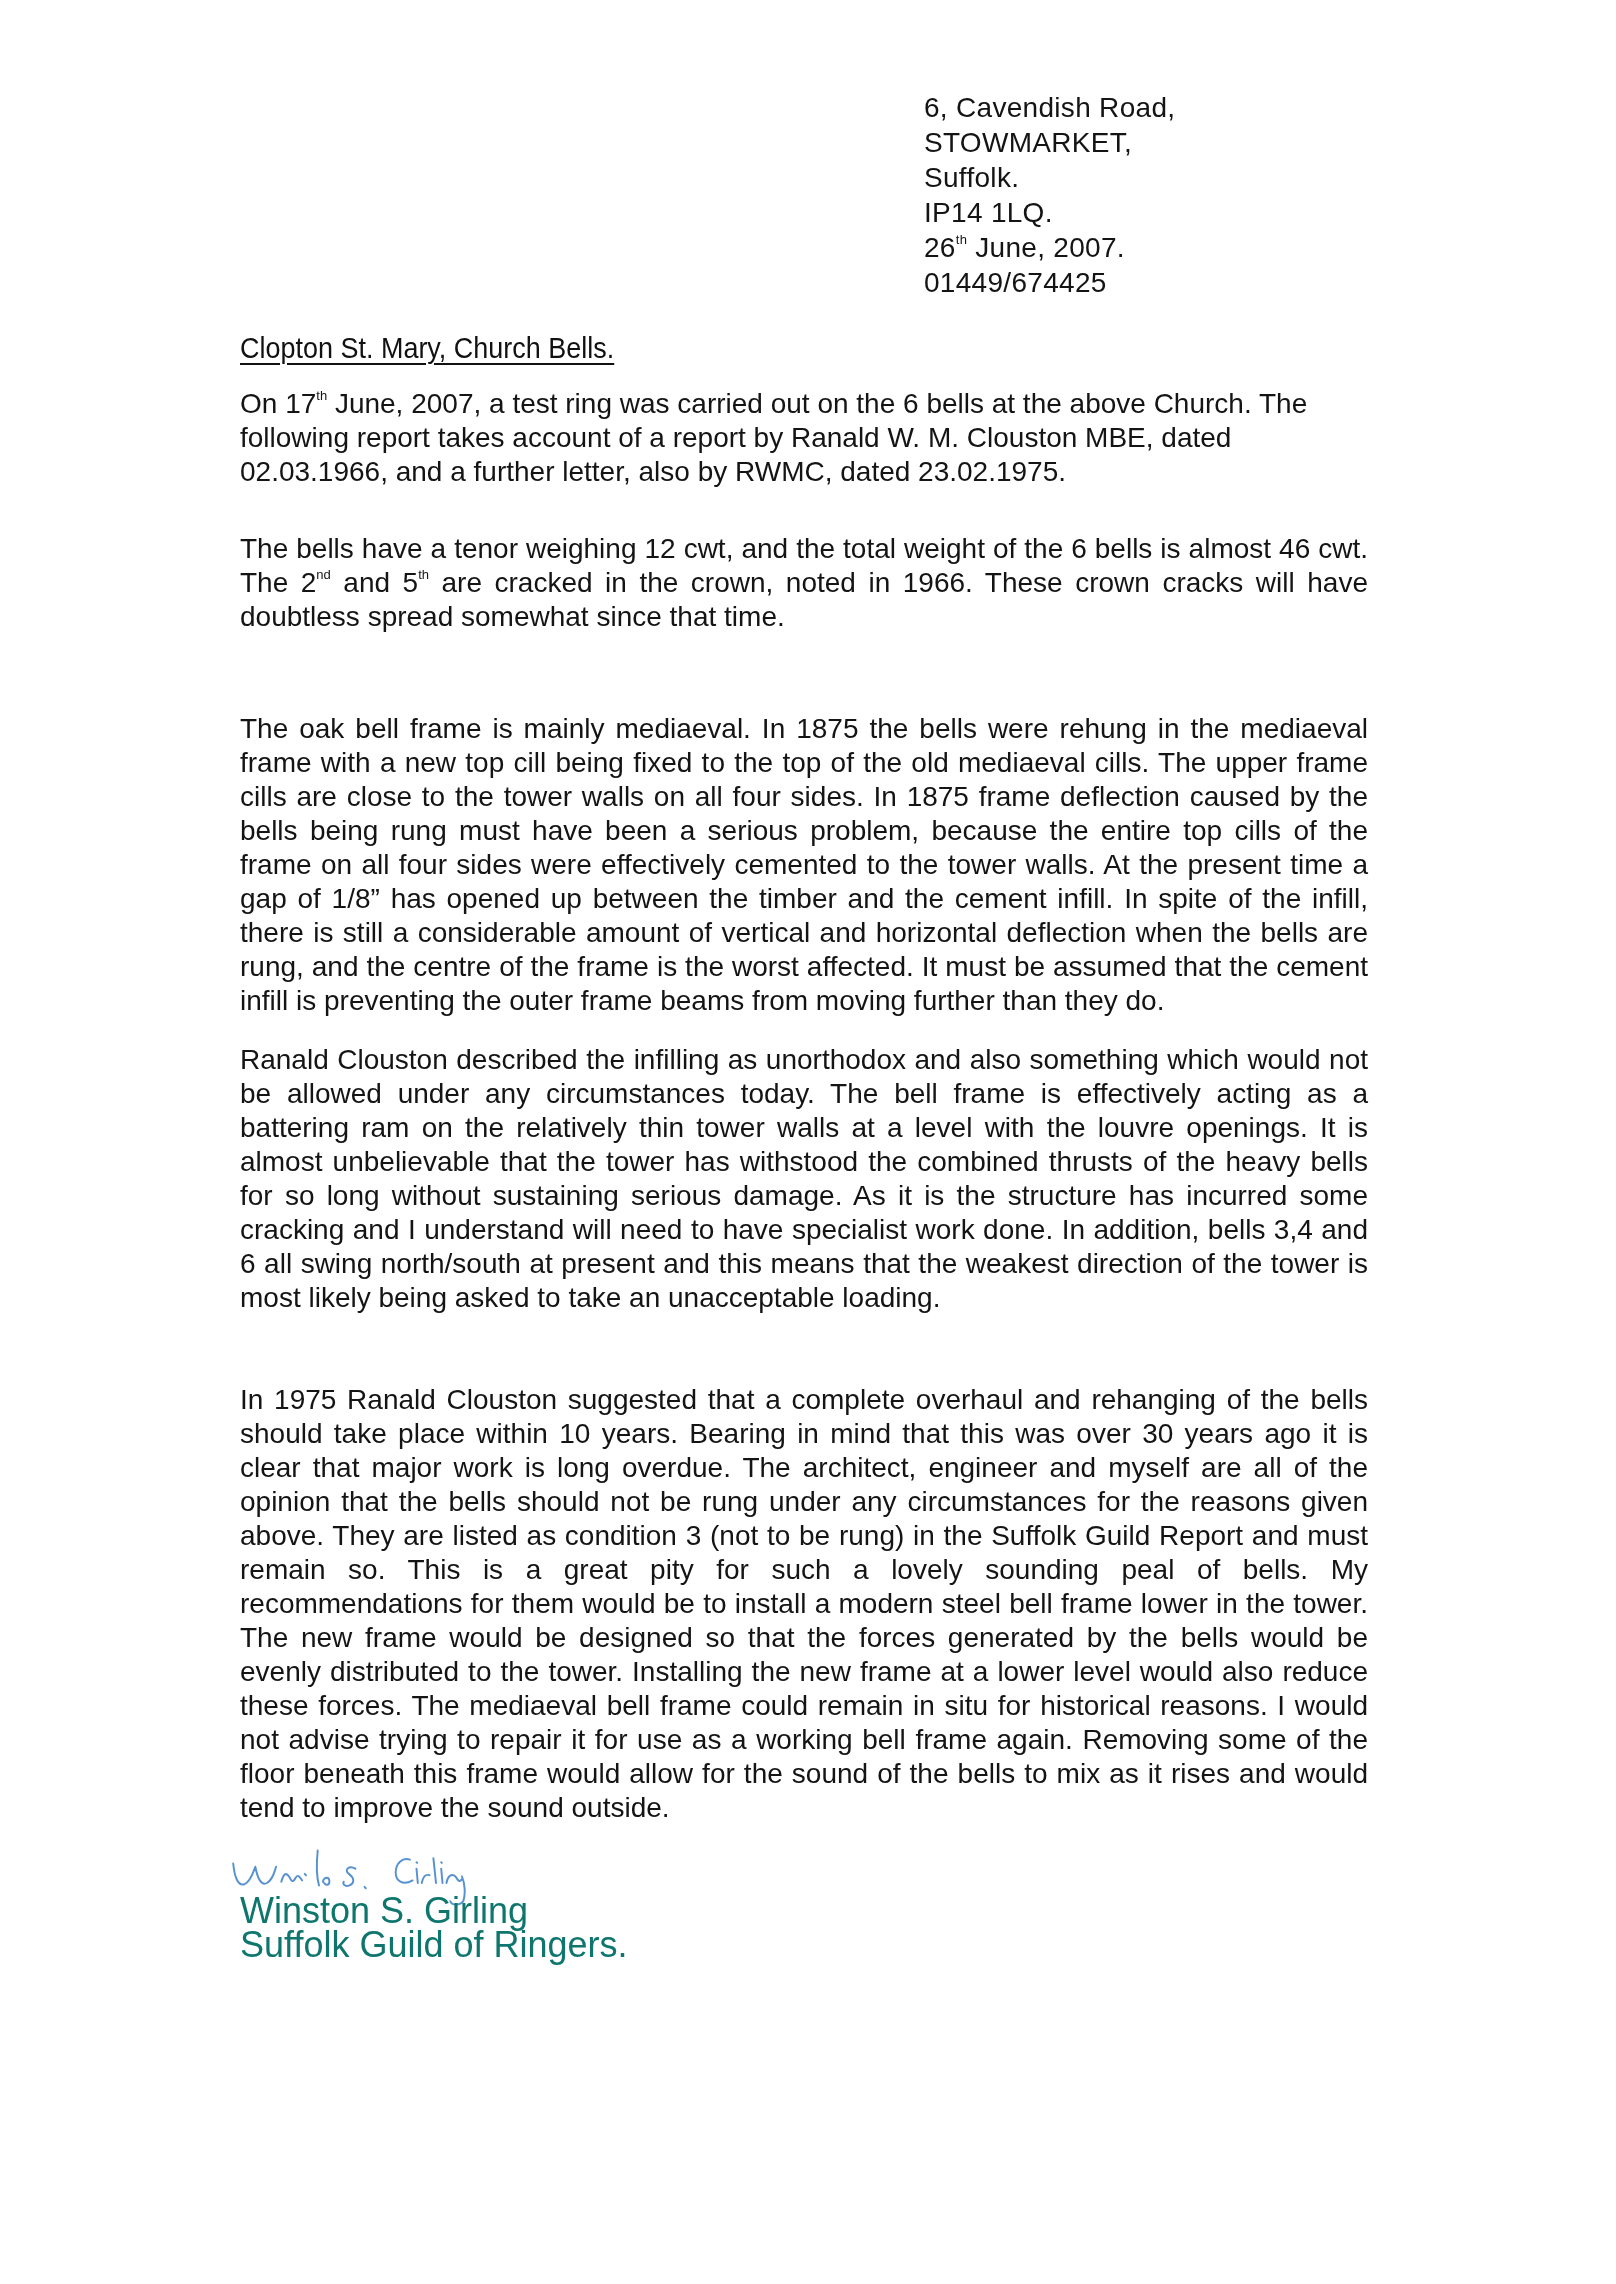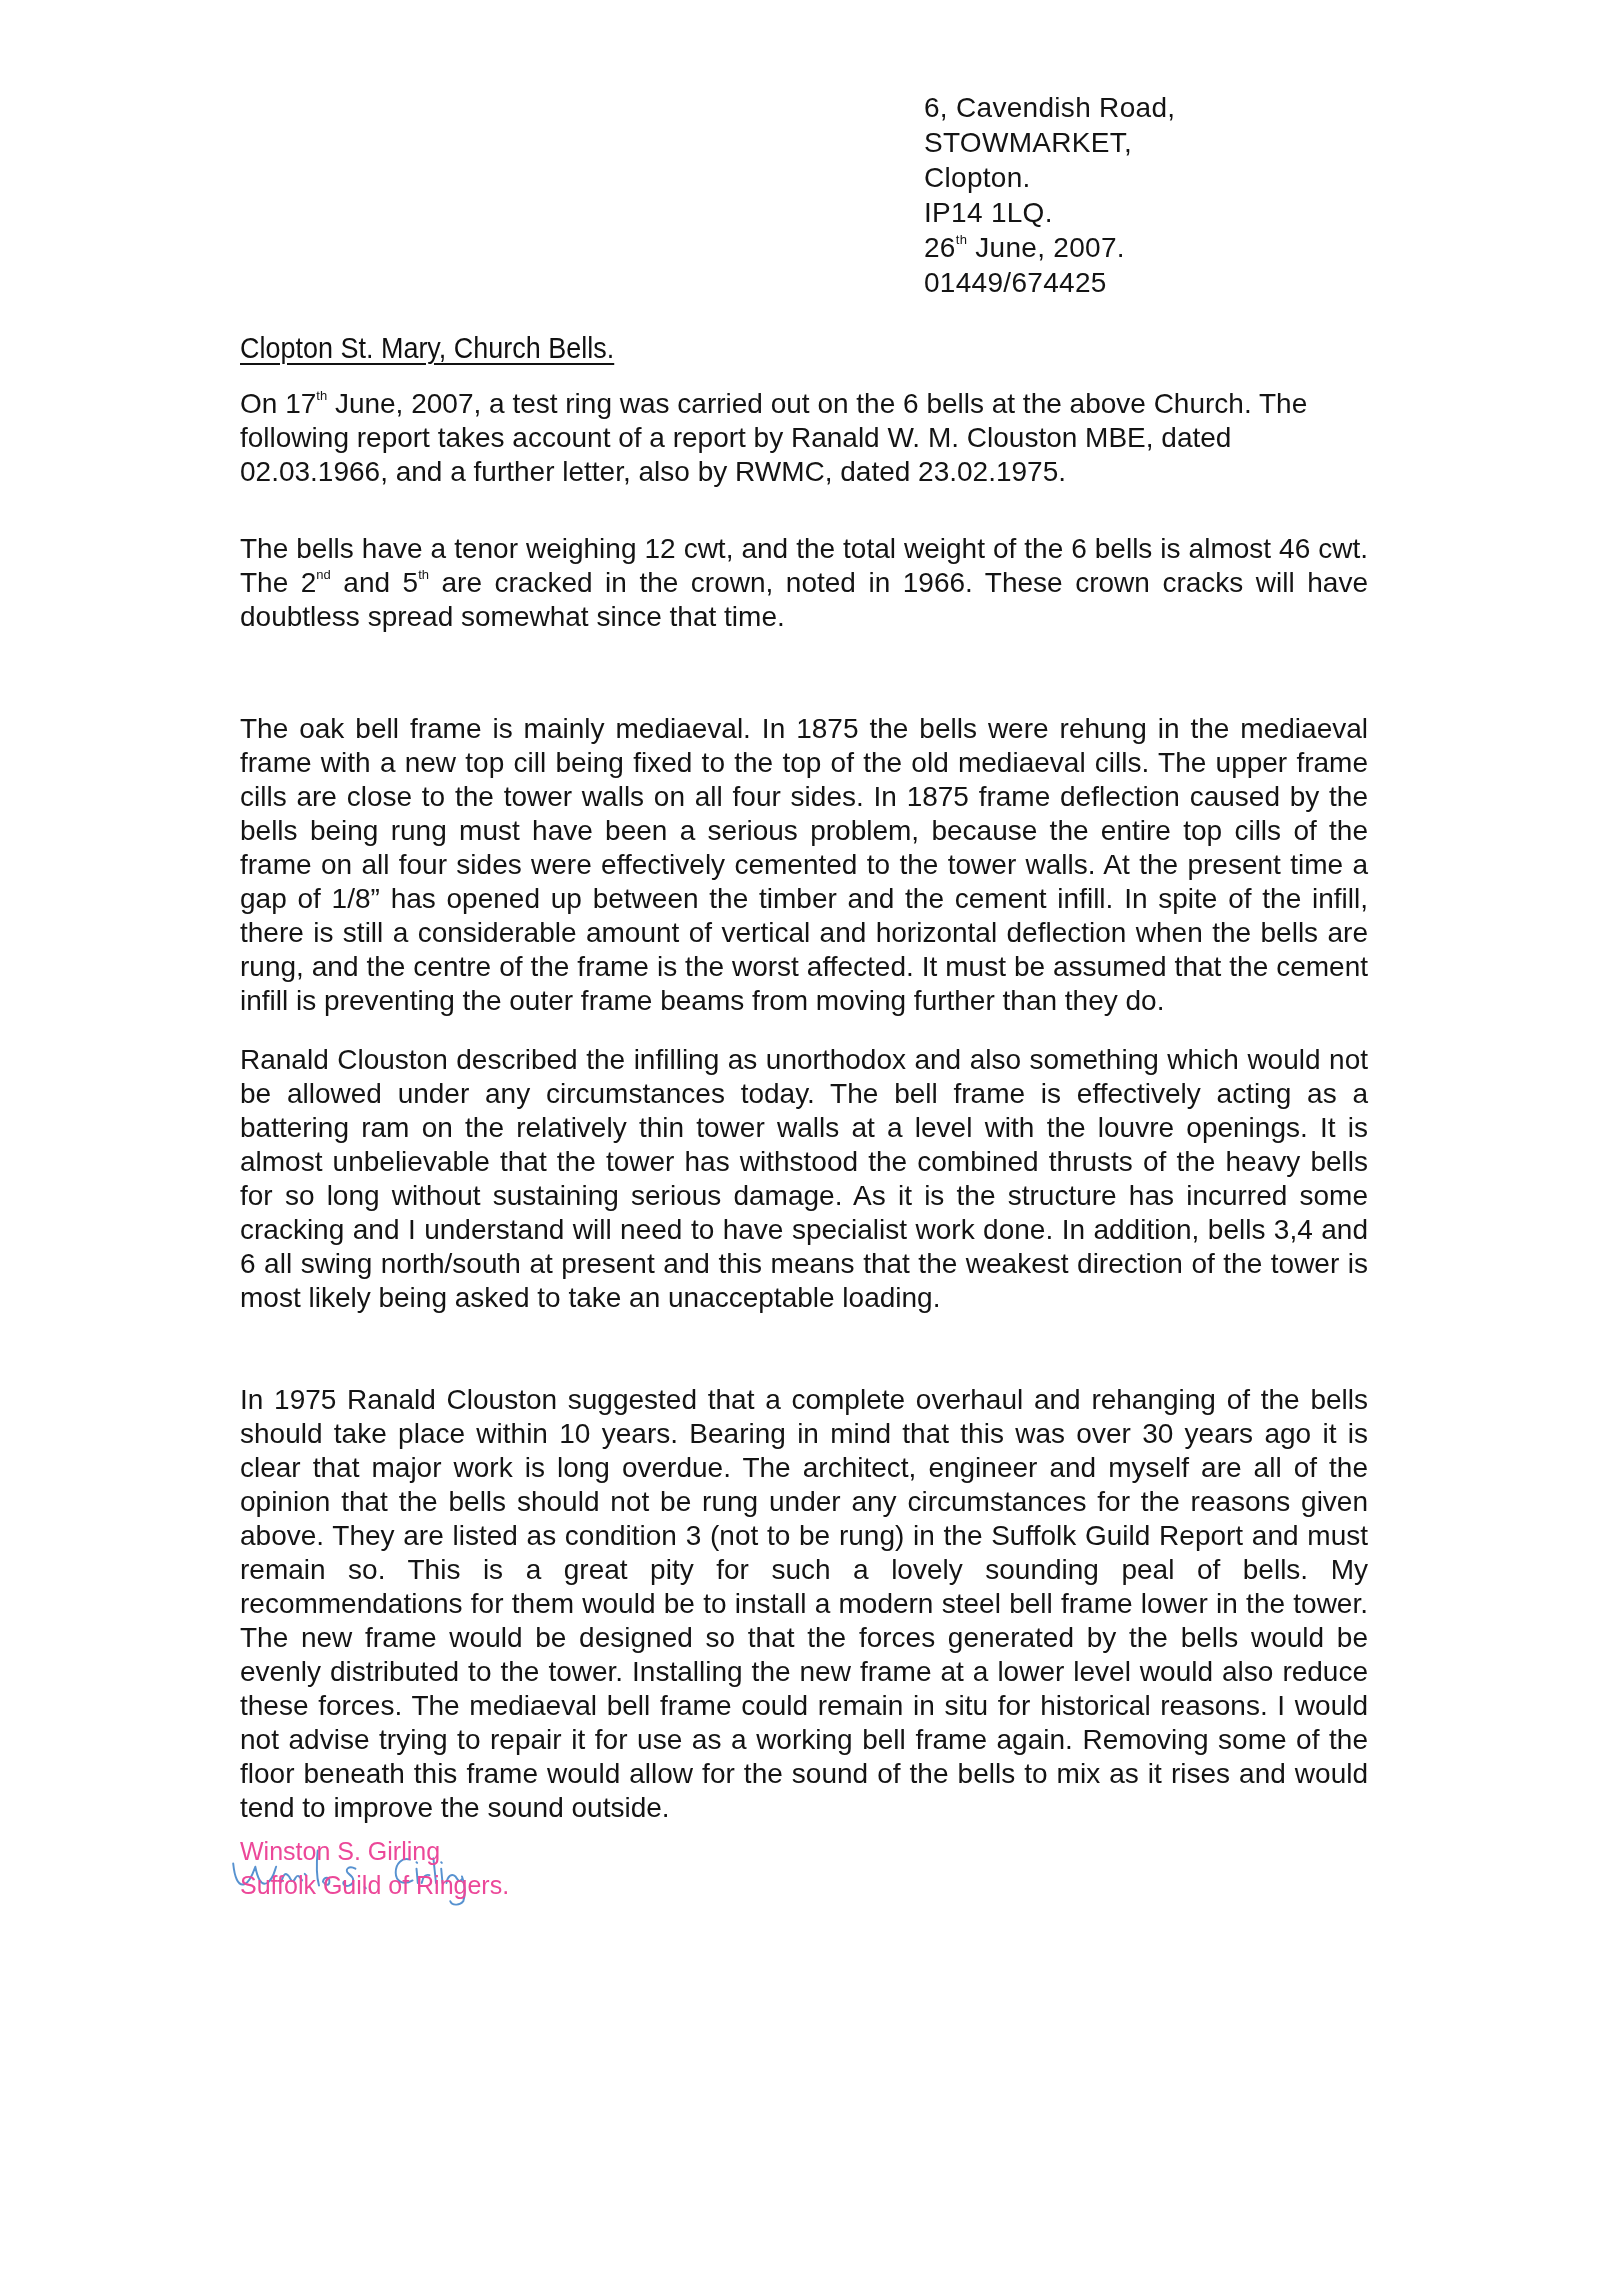--- a/index.html
+++ b/index.html
@@ -73,36 +73,36 @@
     .signature {
       position: absolute;
       left: 221px;
       top: 1831px;
       width: 404px;
       height: 78px;
     }
     .signer {
       position: absolute;
       left: 240px;
-      top: 1834px;
-      font-size: 25px;
+      top: 1894px;
+      font-size: 36px;
       line-height: 34px;
-      color: #ec4899;
+      color: #0f766e;
     }
     .signer div { white-space: nowrap; }
   </style>
 </head>
 <body>
 
 <div class="page">
 
   <div class="address">
     <div>6, Cavendish Road,</div>
     <div>STOWMARKET,</div>
-    <div>Clopton.</div>
+    <div>Suffolk.</div>
     <div>IP14 1LQ.</div>
     <div><span>26</span><sup>th</sup><span> June, 2007.</span></div>
     <div>01449/674425</div>
   </div>
 
   <div class="subject">Clopton St. Mary, Church Bells.</div>
 
   <div class="body-text para-1">
     <p><span>On 17</span><sup>th</sup><span> June, 2007, a test ring was carried out on the 6 bells at the above Church. The following report takes account of a report by Ranald W. M. Clouston MBE, dated 02.03.1966, and a further letter, also by RWMC, dated 23.02.1975.</span></p>
   </div>

